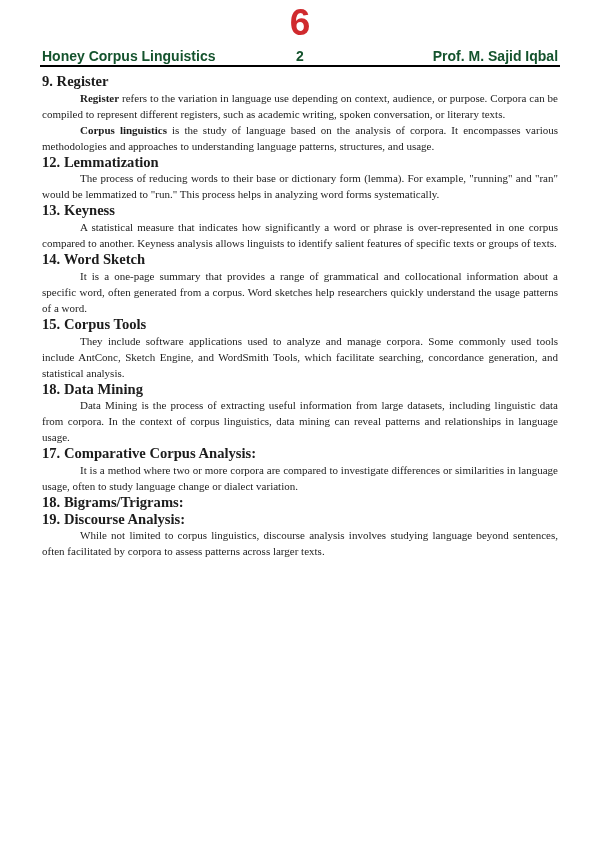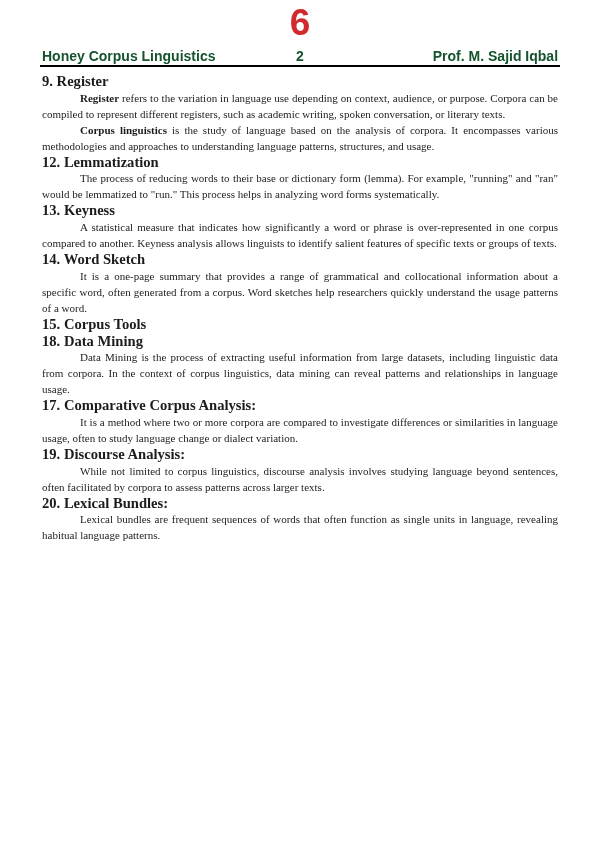--- a/index.html
+++ b/index.html
@@ -99,39 +99,37 @@
     <p class="entry-body"><b class="lead"></b><span class="body-text">A statistical measure that indicates how significantly a word or phrase is over-represented in one corpus compared to another. Keyness analysis allows linguists to identify salient features of specific texts or groups of texts.</span></p>
   </section>
 
   <section class="entry">
     <h3 class="entry-heading">14. Word Sketch</h3>
     <p class="entry-body"><b class="lead"></b><span class="body-text">It is a one-page summary that provides a range of grammatical and collocational information about a specific word, often generated from a corpus. Word sketches help researchers quickly understand the usage patterns of a word.</span></p>
   </section>
 
   <section class="entry">
     <h3 class="entry-heading">15. Corpus Tools</h3>
+    <p class="entry-body"><b class="lead"></b><span class="body-text">They include software applications used to analyze and manage corpora. Some commonly used tools include AntConc, Sketch Engine, and WordSmith Tools, which facilitate searching, concordance generation, and statistical analysis.</span></p>
   </section>
 
   <section class="entry">
     <h3 class="entry-heading">18. Data Mining</h3>
     <p class="entry-body"><b class="lead"></b><span class="body-text">Data Mining is the process of extracting useful information from large datasets, including linguistic data from corpora. In the context of corpus linguistics, data mining can reveal patterns and relationships in language usage.</span></p>
   </section>
 
   <section class="entry">
     <h3 class="entry-heading">17. Comparative Corpus Analysis:</h3>
     <p class="entry-body"><b class="lead"></b><span class="body-text">It is a method where two or more corpora are compared to investigate differences or similarities in language usage, often to study language change or dialect variation.</span></p>
   </section>
 
   <section class="entry">
+    <h3 class="entry-heading">18. Bigrams/Trigrams:</h3>
   </section>
 
   <section class="entry">
     <h3 class="entry-heading">19. Discourse Analysis:</h3>
     <p class="entry-body"><b class="lead"></b><span class="body-text">While not limited to corpus linguistics, discourse analysis involves studying language beyond sentences, often facilitated by corpora to assess patterns across larger texts.</span></p>
   </section>
 
-  <section class="entry">
-    <h3 class="entry-heading">20. Lexical Bundles:</h3>
-    <p class="entry-body"><b class="lead"></b><span class="body-text">Lexical bundles are frequent sequences of words that often function as single units in language, revealing habitual language patterns.</span></p>
-  </section>
 </div>
 
 </div>
 
 </body></html>

